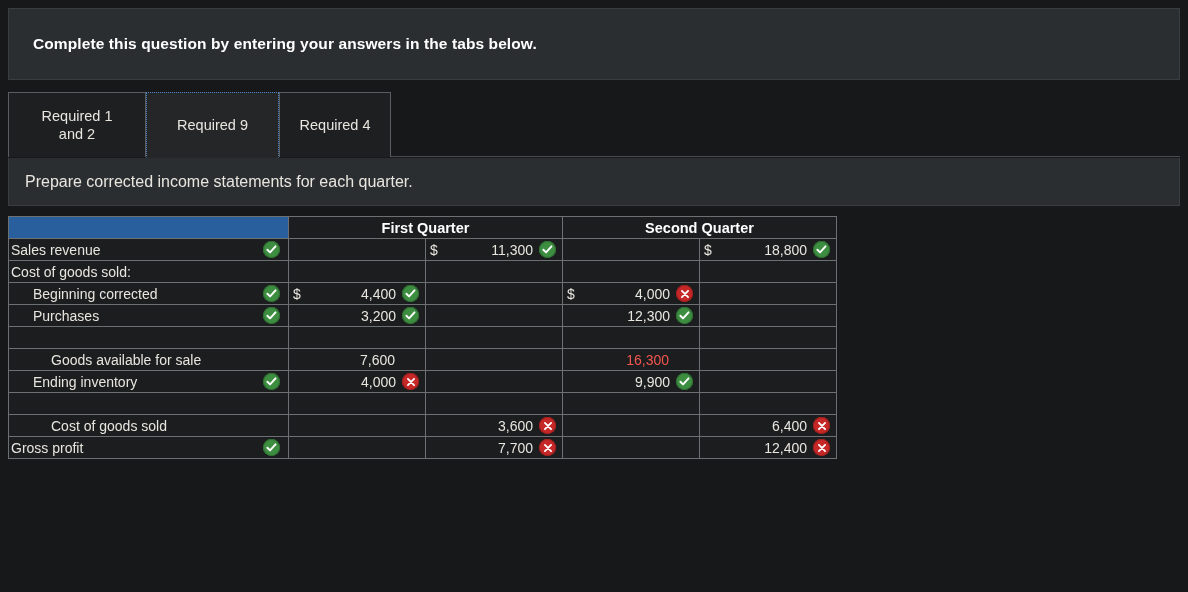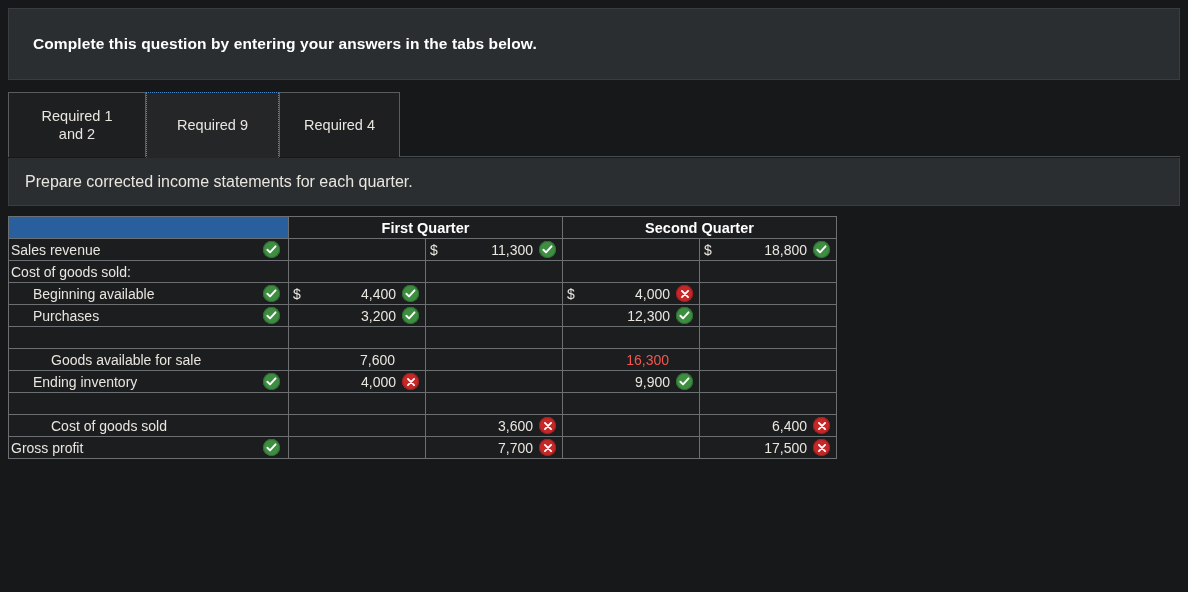--- a/index.html
+++ b/index.html
@@ -75,21 +75,21 @@
   .tab.active {
     background: #242628;
     border: 1px dotted #4f86c6;
     border-bottom: 1px solid #242628;
     z-index: 3;
     margin-bottom: -1px;
     height: 66px;
   }
   .tab-1 { width: 138px; }
   .tab-2 { width: 133px; }
-  .tab-3 { width: 121px; }
+  .tab-3 { width: 112px; }
 
   
   .subbar {
     position: absolute;
     left: 8px;
     top: 158px;
     width: 1172px;
     height: 48px;
     box-sizing: border-box;
     background: #2b2e31;
@@ -321,21 +321,21 @@
             <div class="val">
               <span class="cur"></span>
               <span class="num"></span>
               <span class="pad-icon"></span>
             </div>
           </td>
         </tr>
         <tr>
           <td class="ok">
             <div class="lbl ind-1">
-              <span class="txt">Beginning available</span>
+              <span class="txt">Beginning corrected</span>
               <span class="icon check">
                 <svg width="11" height="11" viewBox="0 0 12 12">
                   <path d="M1.5 6.3 L4.4 9.2 L10.4 2.6" stroke="#ffffff" stroke-width="2.1" fill="none" stroke-linecap="round" stroke-linejoin="round"></path>
                 </svg>
               </span>
             </div>
           </td>
           <td class="ok">
             <div class="val">
               <span class="cur">$</span>
@@ -653,21 +653,21 @@
           <td>
             <div class="val">
               <span class="cur"></span>
               <span class="num"></span>
               <span class="pad-icon"></span>
             </div>
           </td>
           <td class="bad">
             <div class="val">
               <span class="cur"></span>
-              <span class="num">17,500</span>
+              <span class="num">12,400</span>
               <span class="icon cross">
                 <svg width="10" height="10" viewBox="0 0 12 12">
                   <path d="M2.3 2.3 L9.7 9.7 M9.7 2.3 L2.3 9.7" stroke="#ffffff" stroke-width="2.2" fill="none" stroke-linecap="round"></path>
                 </svg>
               </span>
             </div>
           </td>
         </tr>
       </tbody>
   </table>

